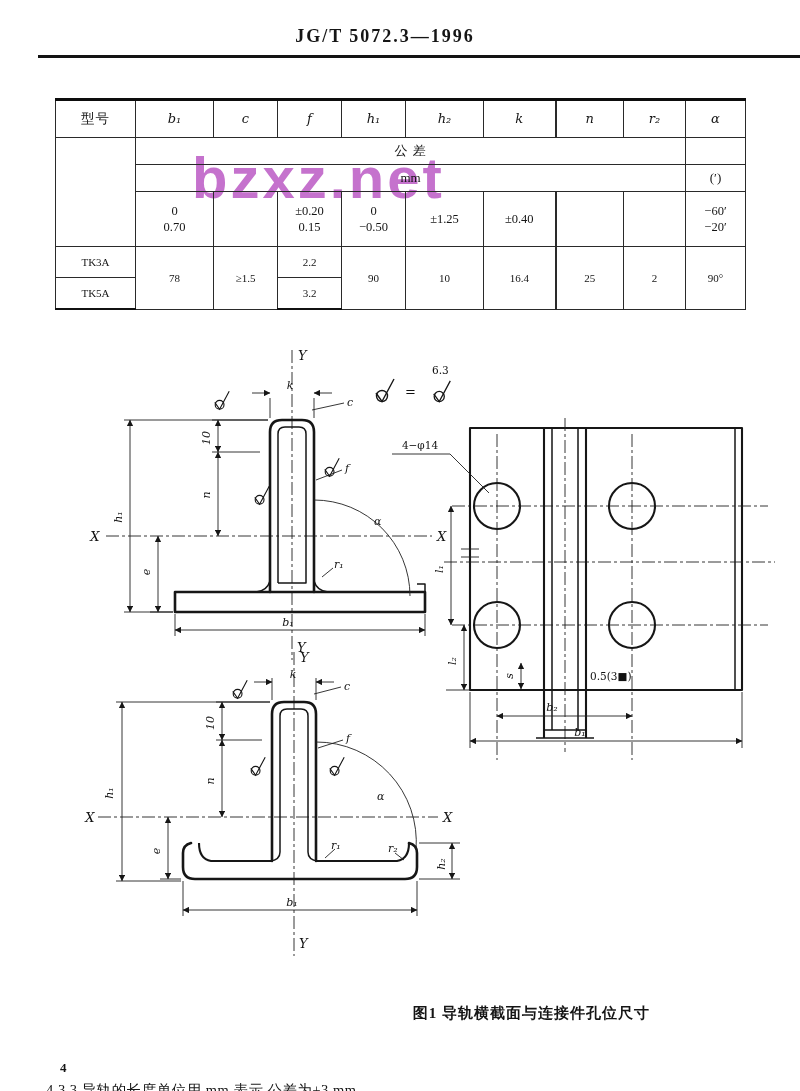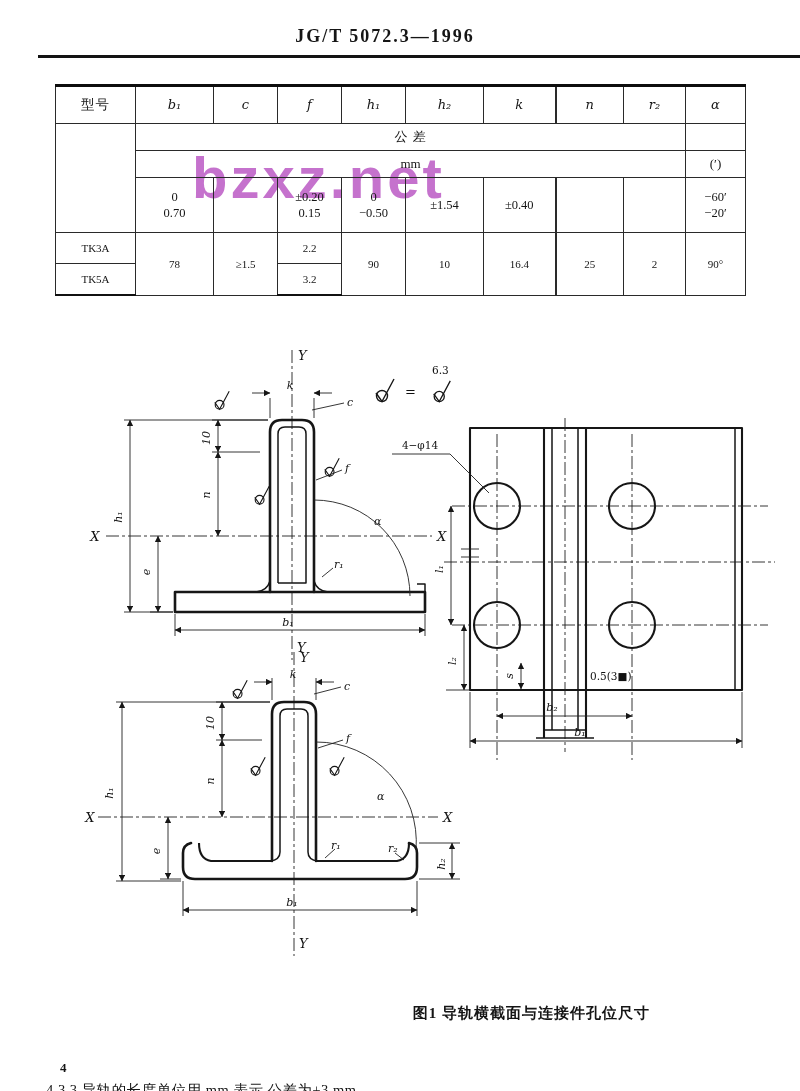--- a/index.html
+++ b/index.html
@@ -7,21 +7,21 @@
         font-family:"Liberation Serif","DejaVu Serif",serif;color:#151515;overflow:hidden;}
   
   #std-no{position:absolute;top:26px;left:0;width:770px;text-align:center;
           font-size:18px;font-weight:bold;letter-spacing:2px;}
   #hdr-rule{position:absolute;top:55px;left:38px;width:762px;height:3px;background:#131313;}
   #tbl-title{position:absolute;top:76px;left:0;width:800px;text-align:center;font-size:15px;font-weight:bold;letter-spacing:4px;}
   
   #wm{position:absolute;top:144px;left:192px;z-index:1;font-family:"Liberation Sans","DejaVu Sans",sans-serif;
       font-size:58px;font-weight:bold;color:#a21caf;opacity:.62;letter-spacing:3px;pointer-events:none;}
   
-  #tbl-wrap{position:absolute;top:84px;left:55px;width:690px;z-index:2;}
+  #tbl-wrap{position:absolute;top:98px;left:55px;width:690px;z-index:2;}
   table{border-collapse:collapse;width:690px;table-layout:fixed;background:transparent;}
   td,th{border:1px solid #2a2a2a;text-align:center;vertical-align:middle;padding:1px 2px;
         font-weight:normal;font-size:13px;line-height:1.3;}
   tr.hdr th{height:34px;border-top:3px solid #0d0d0d;}
   th.var{font-style:italic;font-family:"DejaVu Serif",serif;}
   td.cjk,th.cjk{font-size:13.5px;letter-spacing:1px;}
   tr.mid td{height:24px;font-size:13px;}
   td.tol{white-space:pre-line;height:52px;font-size:12.5px;}
   tr.data td{height:28px;font-size:11px;}
   td.gapL,th.gapL{border-left:2.5px solid #2a2a2a;}
@@ -89,21 +89,21 @@
           <td>(′)</td>
         </tr>
         <tr>
           <td class="tol">0
 0.70</td>
           <td class="tol"></td>
           <td class="tol">±0.20
 0.15</td>
           <td class="tol">0
 −0.50</td>
-          <td class="tol">±1.54</td>
+          <td class="tol">±1.25</td>
           <td class="tol">±0.40</td>
           <td class="tol gapL"></td>
           <td class="tol"></td>
           <td class="tol">−60′
 −20′</td>
         </tr>
         <tr class="data">
           <td>TK3A</td>
           <td rowspan="2">78</td>
           <td rowspan="2">≥1.5</td>

